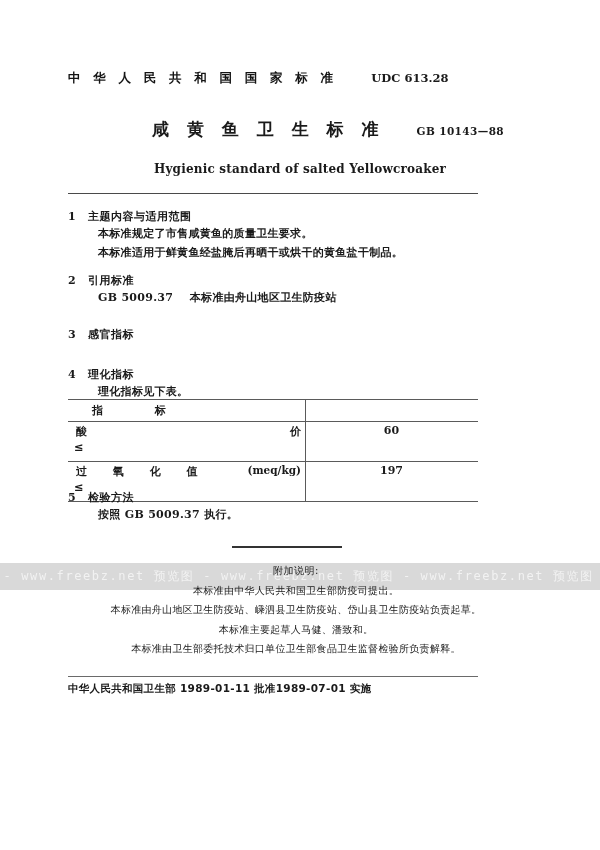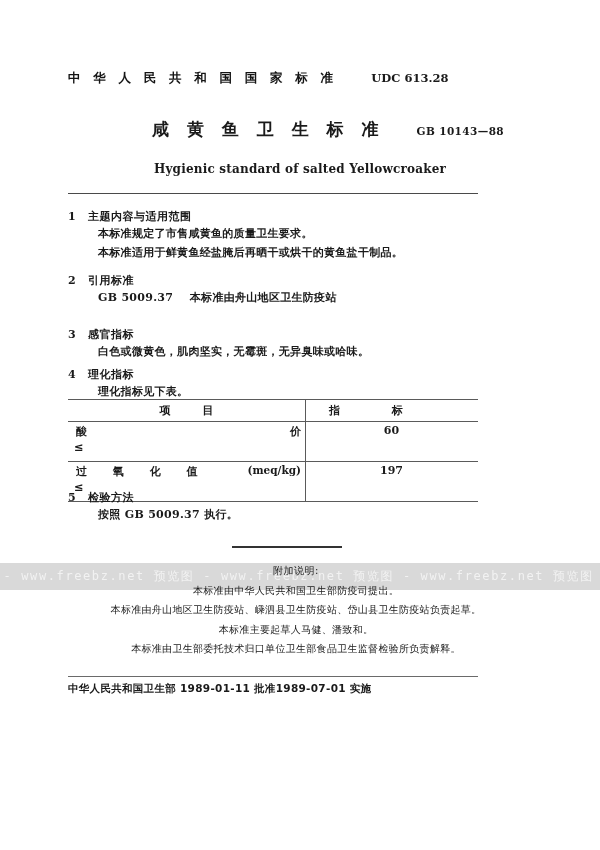--- a/index.html
+++ b/index.html
@@ -303,37 +303,35 @@
       <span class="mono">GB 5009.37</span>
       &nbsp;&nbsp;&nbsp;<span>本标准由舟山地区卫生防疫站</span>
     </div>
   </div>
 
   <div class="section" id="sec3">
     <div class="sec-head">
       <span class="sec-num">3</span>
       <span class="sec-title">感官指标</span>
     </div>
-    <div class="sec-body">白色或微黄色，肌肉坚实，无霉斑，无异臭味或哈味。</div>
   </div>
 
   <div class="section" id="sec4">
     <div class="sec-head">
       <span class="sec-num">4</span>
       <span class="sec-title">理化指标</span>
     </div>
     <div class="sec-body">理化指标见下表。</div>
   </div>
 
   <div class="tbl">
     <div class="hline"></div>
     <div class="tbl-row">
       <div class="vdiv" style="top:0;height:21px;"></div>
       <div class="hdr-cells">
-        <span class="hdr-item">项 目</span>
         <span class="hdr-ind">指 标</span>
       </div>
     </div>
     <div class="hline thin"></div>
 
     <div class="tbl-row row-body">
       <div class="vdiv" style="top:0;height:39px;"></div>
       <div class="tbl-col-l">
         <div class="item-name">
           <span>酸</span>

